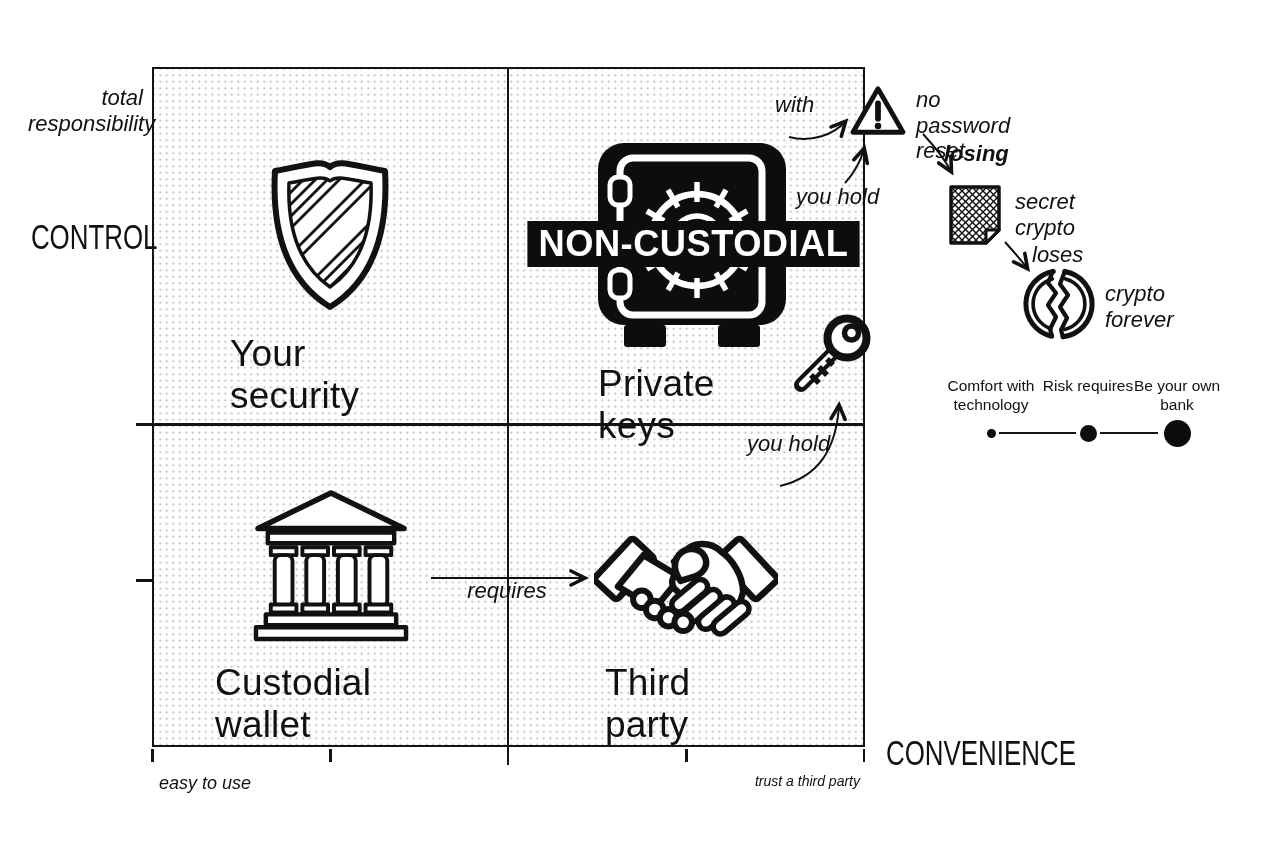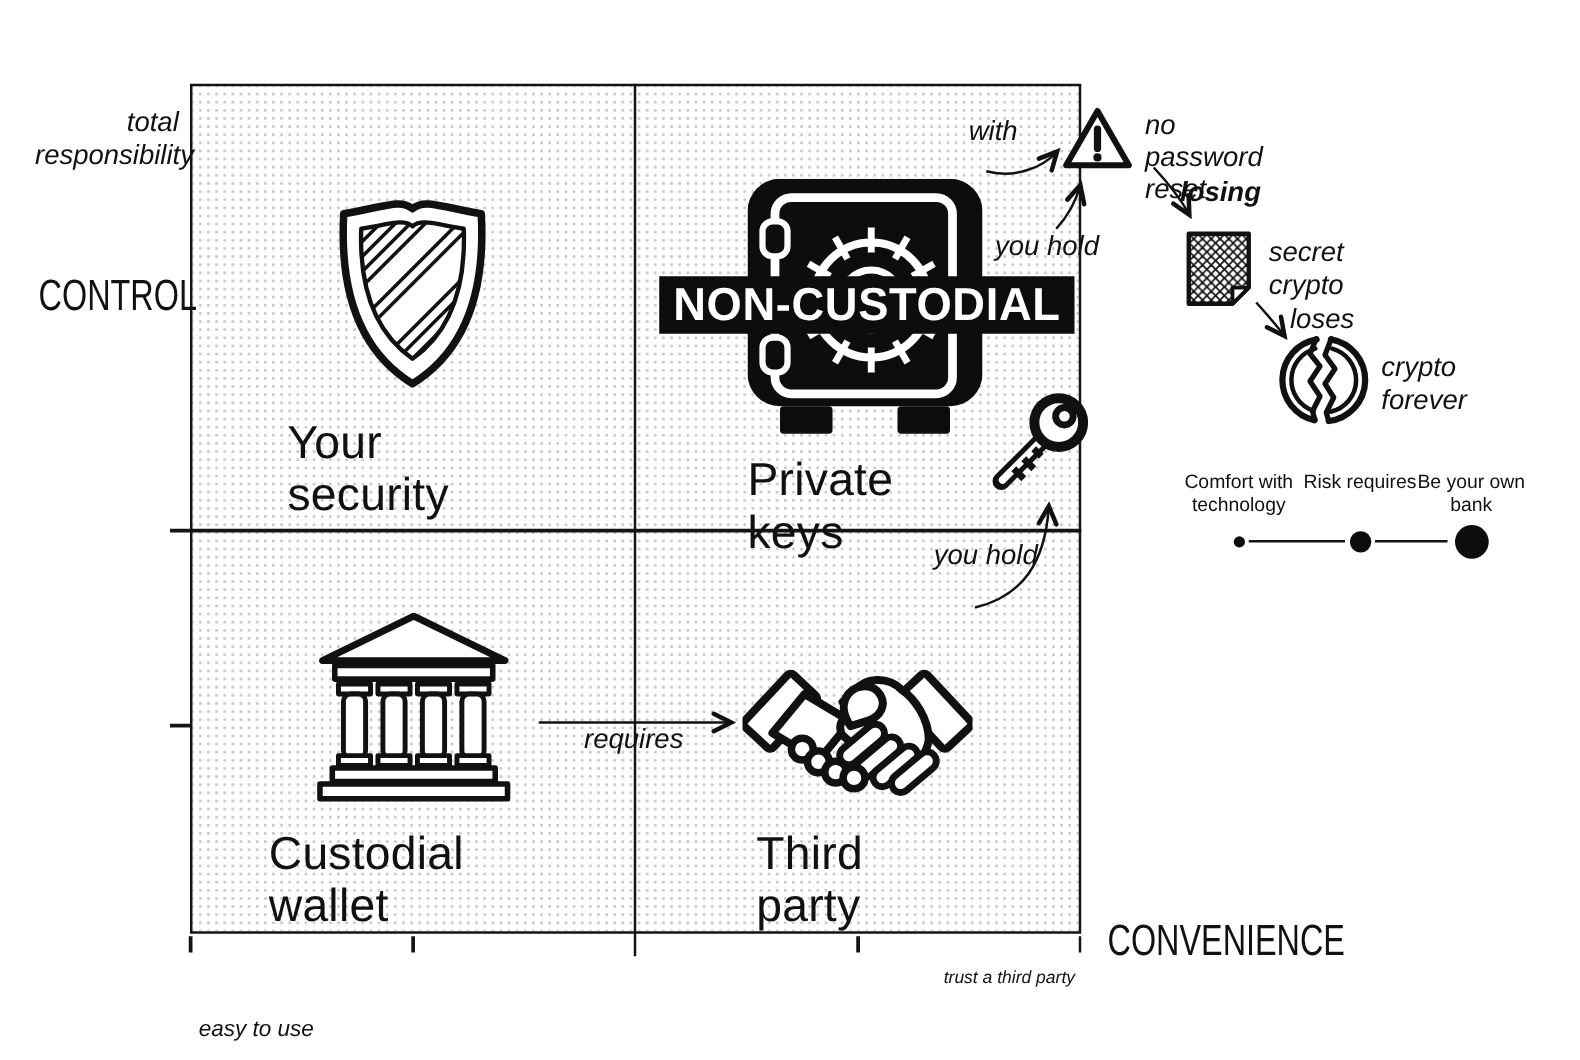--- a/index.html
+++ b/index.html
@@ -47,21 +47,21 @@
   <div class="abs hline"></div>
   <div class="abs tick b" style="left:151px;"></div>
   <div class="abs tick b" style="left:329px;"></div>
   <div class="abs tick b" style="left:685px;"></div>
   <div class="abs tick b" style="left:862.5px;"></div>
   <div class="abs tick l" style="top:579px;"></div>
 
   <div class="abs annot r" style="left:28px;top:85px;width:115px;">total responsibility</div>
   <div class="abs axis-cond" style="left:14px;top:217px;width:130px;text-align:center;transform-origin:center;">CONTROL</div>
   <div class="abs axis-cond" style="left:886px;top:733px;transform-origin:left center;">CONVENIENCE</div>
-  <div class="abs annot" style="left:159px;top:773px;font-size:18px;margin-top:40px;">easy to use</div>
+  <div class="abs annot" style="left:159px;top:773px;font-size:18px;">easy to use</div>
   <div class="abs annot r" style="left:710px;top:773px;width:150px;font-size:14px;">trust a third party</div>
 
   <svg class="abs icon" style="left:264px;top:155px;" width="132" height="160" viewBox="0 0 132 160">
     <defs>
       <clipPath id="shieldClip">
         <path d="M66 26 C59 20 49 24 25 28 C24 55 26 104 66 132 C106 104 108 55 107 28 C83 24 73 20 66 26 Z"></path>
       </clipPath>
     </defs>
     <path d="M66 12 C57 4 45 10 11 16 C9 52 11 118 66 152 C121 118 123 52 121 16 C87 10 75 4 66 12 Z" fill="#fff" stroke="#111" stroke-width="6" stroke-linejoin="round"></path>
     <path d="M66 26 C59 20 49 24 25 28 C24 55 26 104 66 132 C106 104 108 55 107 28 C83 24 73 20 66 26 Z" fill="#fff" stroke="#111" stroke-width="3.5" stroke-linejoin="round"></path>

